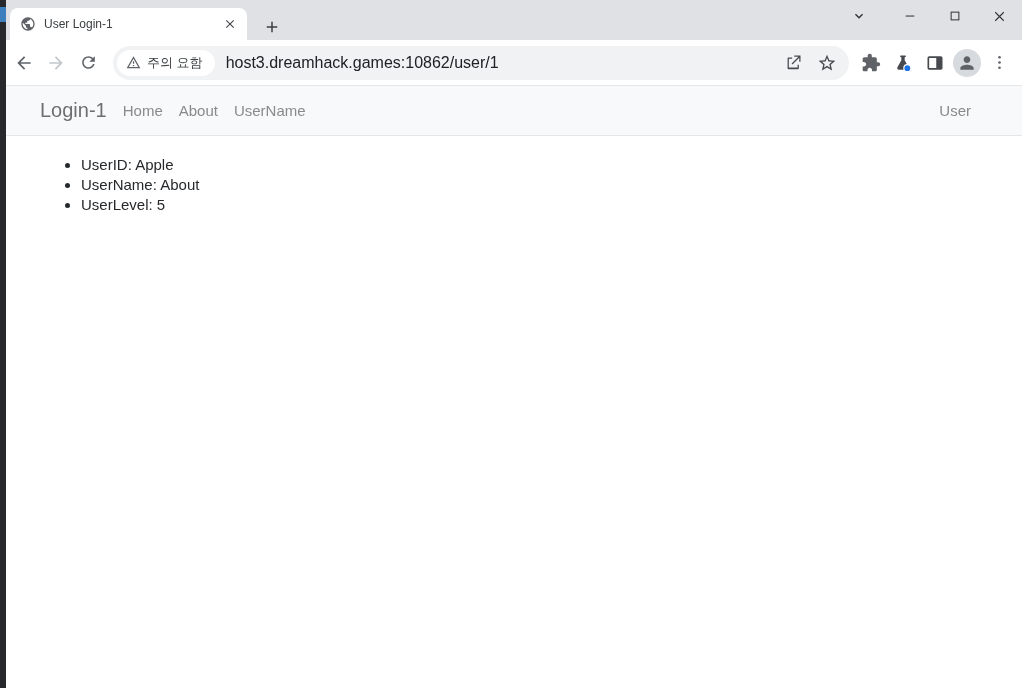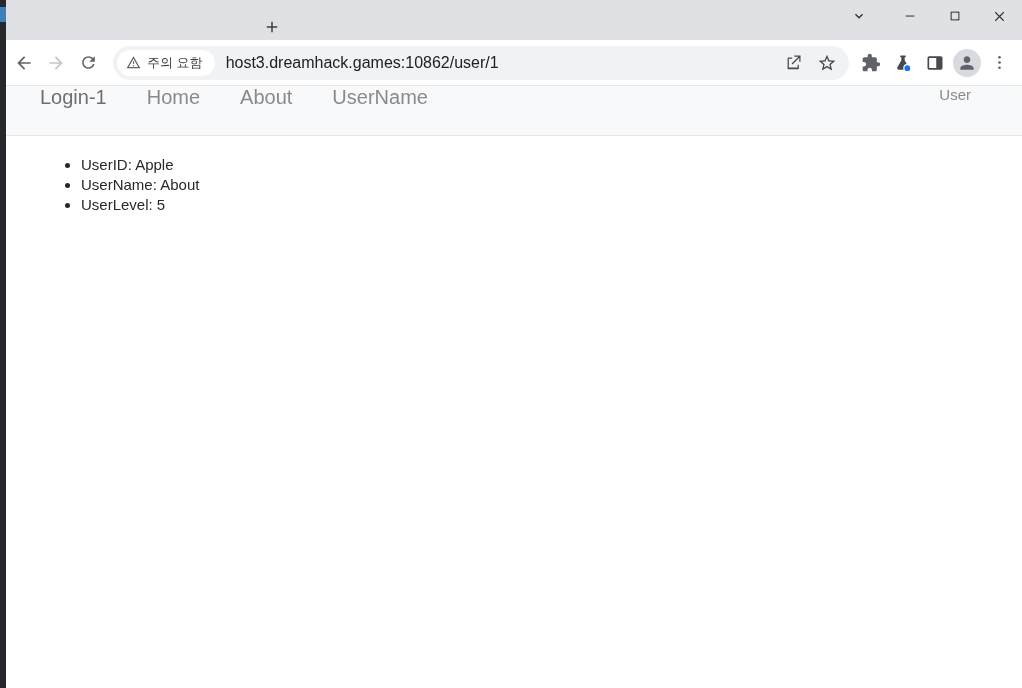--- a/index.html
+++ b/index.html
@@ -59,38 +59,51 @@
   .omnibox .box-icon + .box-icon { margin-left:14px; }
   .tool-icons { display:flex; align-items:center; margin-left:6px; }
   .tool-slot { width:32px; height:32px; display:flex; align-items:center; justify-content:center; cursor:pointer; }
   .avatar { width:28px; height:28px; border-radius:50%; background:#d7dbdf; display:flex; align-items:center; justify-content:center; color:#5f6368; overflow:hidden; }
   .flask-wrap { position:relative; width:20px; height:20px; color:#46494d; }
 
   
   .webpage { height:601px; background:#ffffff; }
   .site-navbar {
     height:50px; background:#f8f9fa; border-bottom:1px solid #e7e7e7;
-    display:flex; align-items:flex-start; padding:0 51px 0 34px;
+    display:flex; align-items:center; padding:0 51px 0 34px;
   }
   .brand { font-size:20px; color:#6f6f6f; cursor:pointer; }
-  .nav-link { margin-left:40px; font-size:20px; color:#8a8a8a; cursor:pointer; }
+  .nav-link { margin-left:16px; font-size:15px; color:#8a8a8a; cursor:pointer; }
   .login-link { margin-left:auto; font-size:15px; color:#8a8a8a; cursor:pointer; }
   .user-list { margin:19px 0 0 0; padding:0 0 0 75px; }
   .user-list li { font-size:15px; line-height:20px; color:#26292c; }
 </style>
 </head>
 <body>
 
 <div class="desktop-strip">
   <div class="blue-chip"></div>
 </div>
 
 <div class="browser">
 
   <div class="tabbar">
+    <div class="tab">
+      <span class="favicon">
+        <svg viewBox="0 0 24 24" width="16" height="16" fill="currentColor">
+            <path d="M12 2C6.48 2 2 6.48 2 12s4.48 10 10 10 10-4.48 10-10S17.52 2 12 2zm-1 17.93c-3.95-.49-7-3.85-7-7.93 0-.62.08-1.21.21-1.79L9 15v1c0 1.1.9 2 2 2v1.93zm6.9-2.54c-.26-.81-1-1.39-1.9-1.39h-1v-3c0-.55-.45-1-1-1H8v-2h2c.55 0 1-.45 1-1V7h2c1.1 0 2-.9 2-2v-.41c2.93 1.19 5 4.06 5 7.41 0 2.08-.8 3.97-2.1 5.39z"></path>
+          </svg>
+      </span>
+      <span class="tab-title">User Login-1</span>
+      <span class="tab-close">
+        <svg viewBox="0 0 24 24" width="14" height="14" fill="currentColor">
+            <path d="M19 6.41 17.59 5 12 10.59 6.41 5 5 6.41 10.59 12 5 17.59 6.41 19 12 13.41 17.59 19 19 17.59 13.41 12z"></path>
+          </svg>
+      </span>
+    </div>
     <div class="newtab-btn">
       <svg viewBox="0 0 24 24" width="18" height="18" fill="currentColor">
           <path d="M19 13h-6v6h-2v-6H5v-2h6V5h2v6h6v2z"></path>
         </svg>
     </div>
     <div class="win-controls">
       <span class="win-btn tab-search">
         <svg viewBox="0 0 24 24" width="16" height="16" fill="currentColor">
             <path d="M16.59 8.59 12 13.17 7.41 8.59 6 10l6 6 6-6z"></path>
           </svg>

